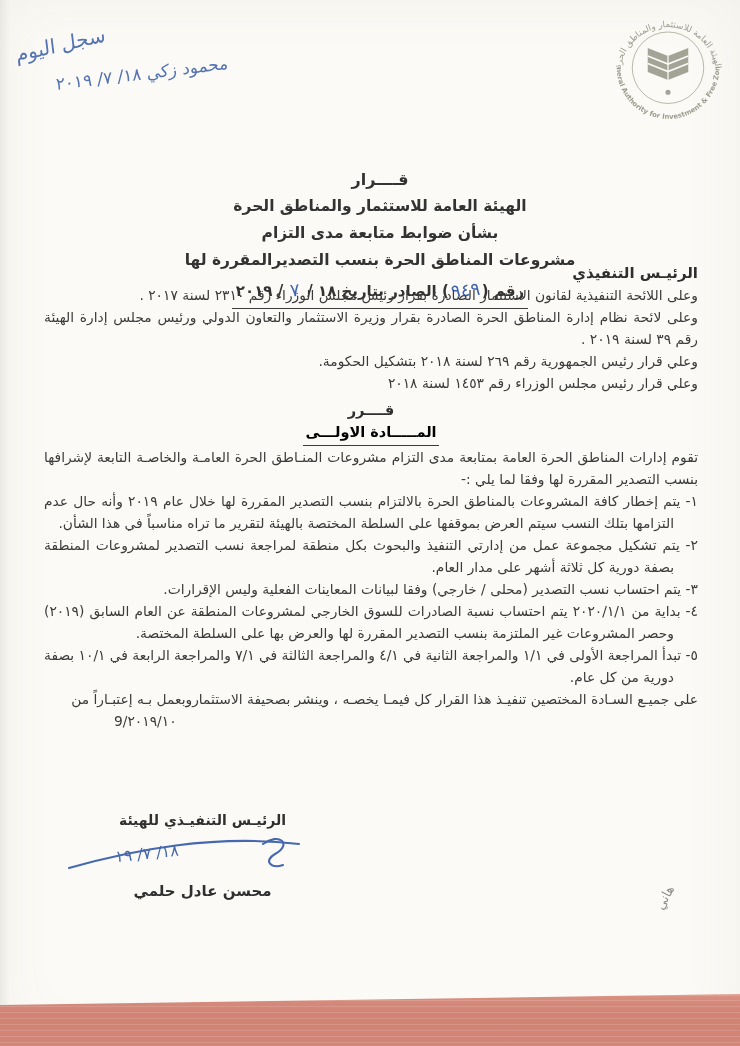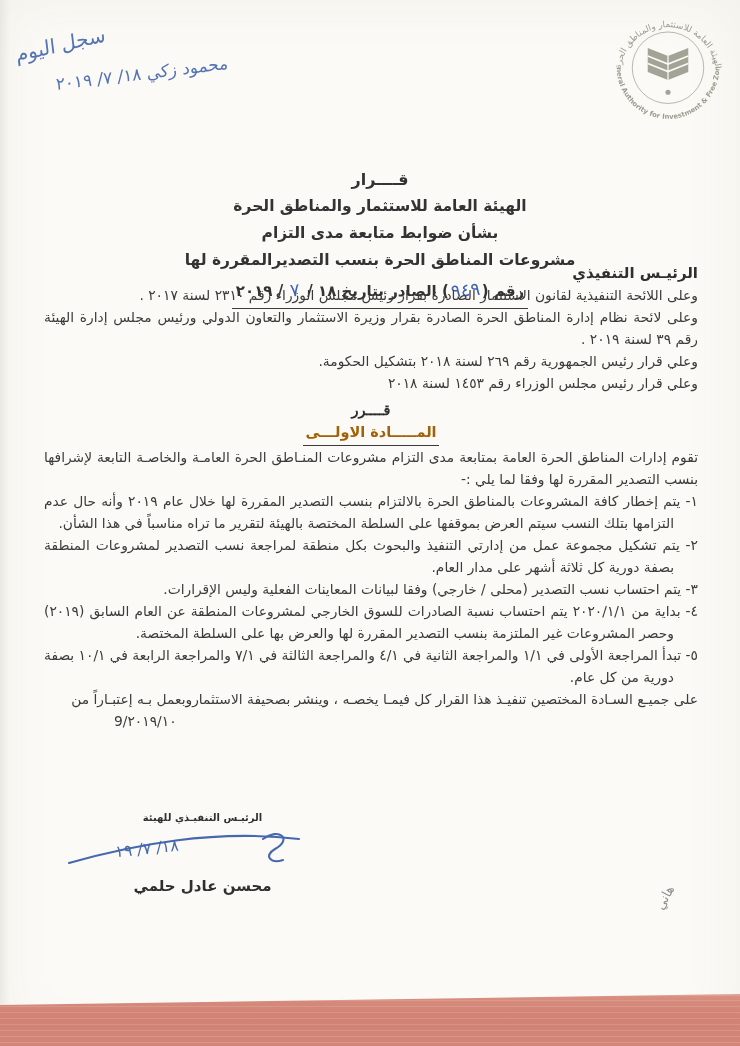--- a/index.html
+++ b/index.html
@@ -30,29 +30,29 @@
   .t-num{font-size:15px; margin-top:2px;}
   .t-num .u{display:inline-block; border-bottom:1.3px solid #3a3a3a; padding:0 4px 3px;}
   .hw{color:#3f63ae; display:inline-block; transform:rotate(-5deg); font-size:18px; font-weight:500; padding:0 2px;}
 
   
   .body{position:absolute; top:262px; right:42px; left:44px; direction:rtl;
     color:#3b3b3b; font-size:13.8px; line-height:22px; text-align:right;}
   .h-exec{font-weight:bold; font-size:15px; color:#2f2f2f;}
   .p{margin:0;}
   .just{text-align:justify;}
-  .c-word{text-align:center; font-weight:bold; font-size:14.5px; color:#2f2f2f; margin-top:5px;font-family:Liberation Serif, serif;}
-  .c-head{text-align:center; font-weight:bold; font-size:14.5px; color:#a16207;}
+  .c-word{text-align:center; font-weight:bold; font-size:14.5px; color:#2f2f2f; margin-top:5px;}
+  .c-head{text-align:center; font-weight:bold; font-size:14.5px; color:#000000;}
   .c-head span{display:inline-block; border-bottom:1.4px solid #3a3a3a; padding:0 2px 2px;}
   .item{margin:0; padding-right:24px; text-indent:-24px; text-align:justify;}
   .date-line{text-align:right; padding-left:70px; direction:rtl; text-align:left;}
 
   
   .sig{position:absolute; left:55px; top:812px; width:295px; text-align:center; color:#2f2f2f;}
-  .sig-title{font-weight:bold; font-size:10px;text-align:center;}
+  .sig-title{font-weight:bold; font-size:14px;text-align:center;}
   .sig-hand{position:relative; height:52px;}
   .sig-hand svg{position:absolute; left:8px; top:2px;}
   .sig-flourish{fill:none; stroke:#4568ae; stroke-width:2.1; stroke-linecap:round;}
   .sig-date{position:absolute; left:60px; top:16px; color:#4568ae; font-size:16px;
     transform:rotate(-6deg) skewX(-4deg); direction:rtl; white-space:nowrap;}
   .sig-name{font-weight:bold; font-size:15px; margin-top:2px;}
 
   
   .side-name{position:absolute; left:652px; top:890px; color:#8f8f8f; font-size:13px;
     transform:rotate(-62deg); direction:rtl;}

